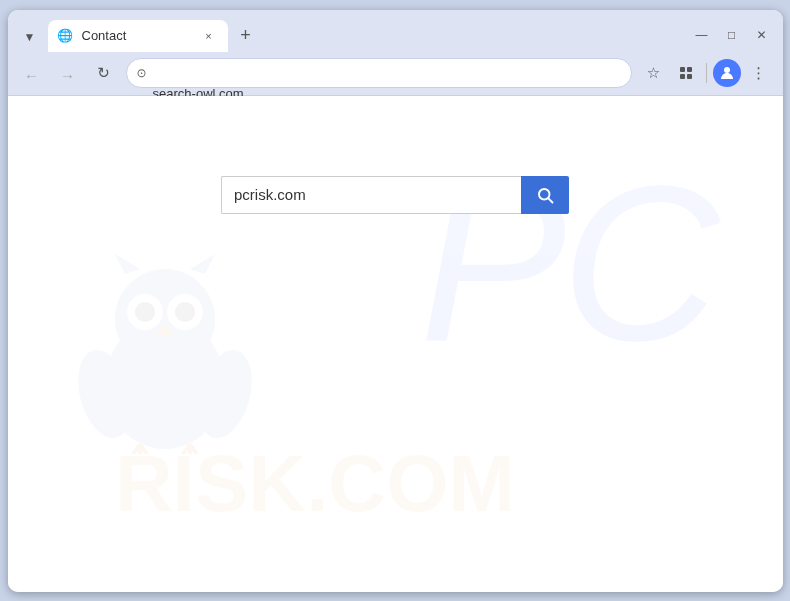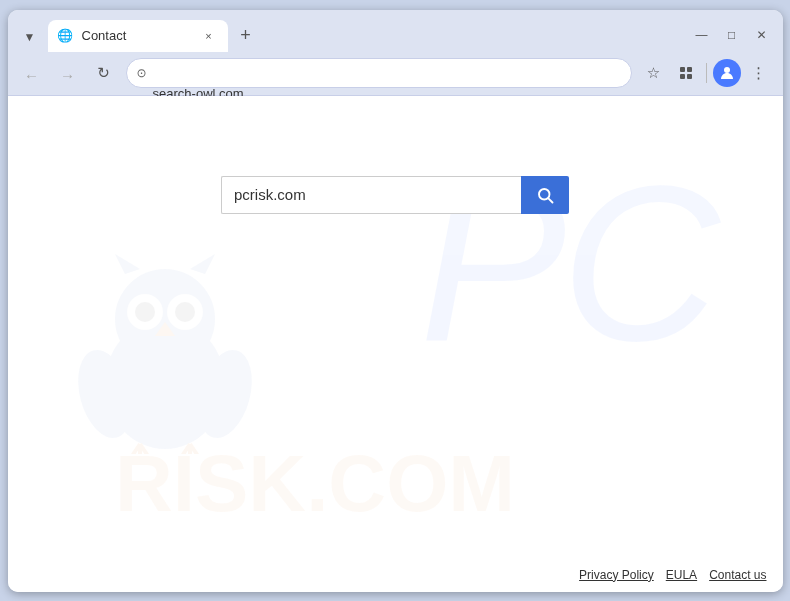--- a/index.html
+++ b/index.html
@@ -401,19 +401,14 @@
     <div class="search-container">
       <input type="text" class="search-input" value="pcrisk.com" style="">
       <button class="search-button">
         <svg class="search-svg" viewBox="0 0 24 24" fill="none" stroke="white" stroke-width="2.5" stroke-linecap="round" stroke-linejoin="round">
           <circle cx="11" cy="11" r="7"></circle>
           <line x1="16.5" y1="16.5" x2="22" y2="22"></line>
         </svg>
       </button>
     </div>
 
-    <div class="page-footer">
-      <span class="footer-link">Privacy Policy</span>
-      <span class="footer-link">EULA</span>
-      <span class="footer-link">Contact us</span>
-    </div>
   </div>
 </div>
 
 </body></html>

